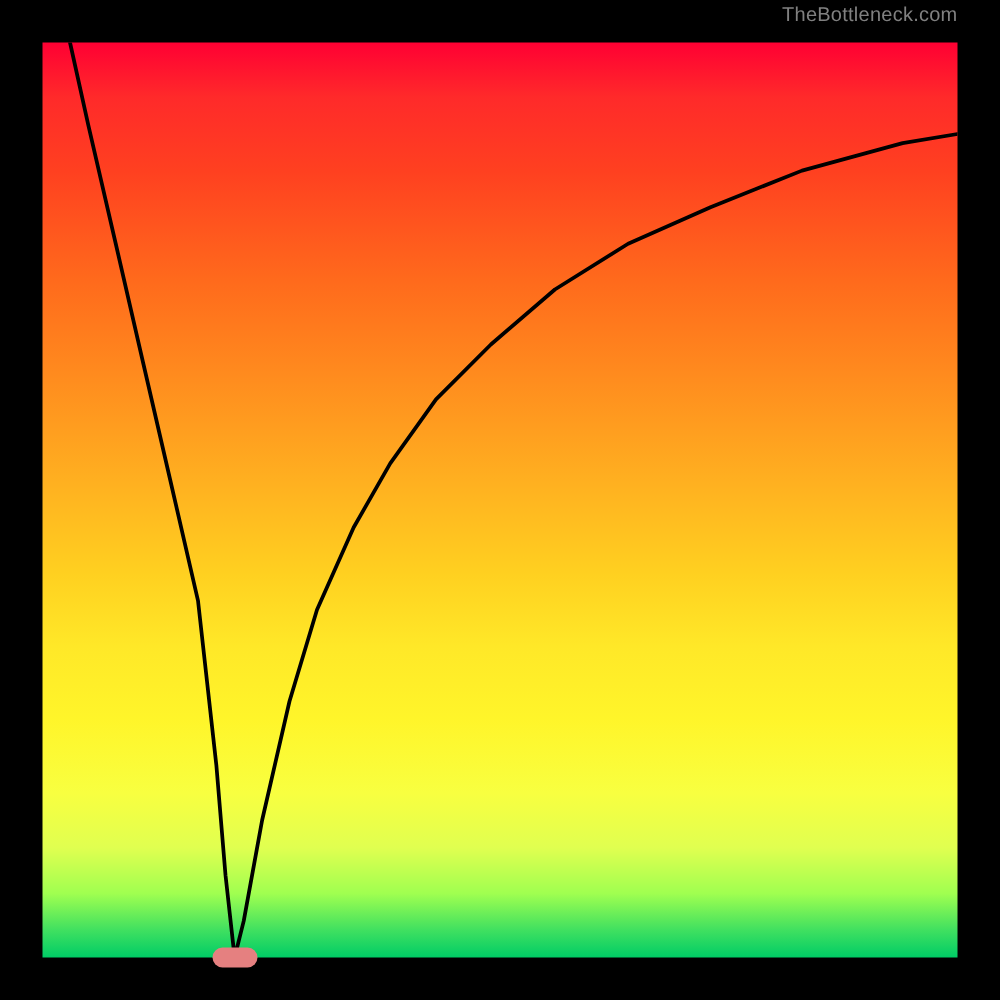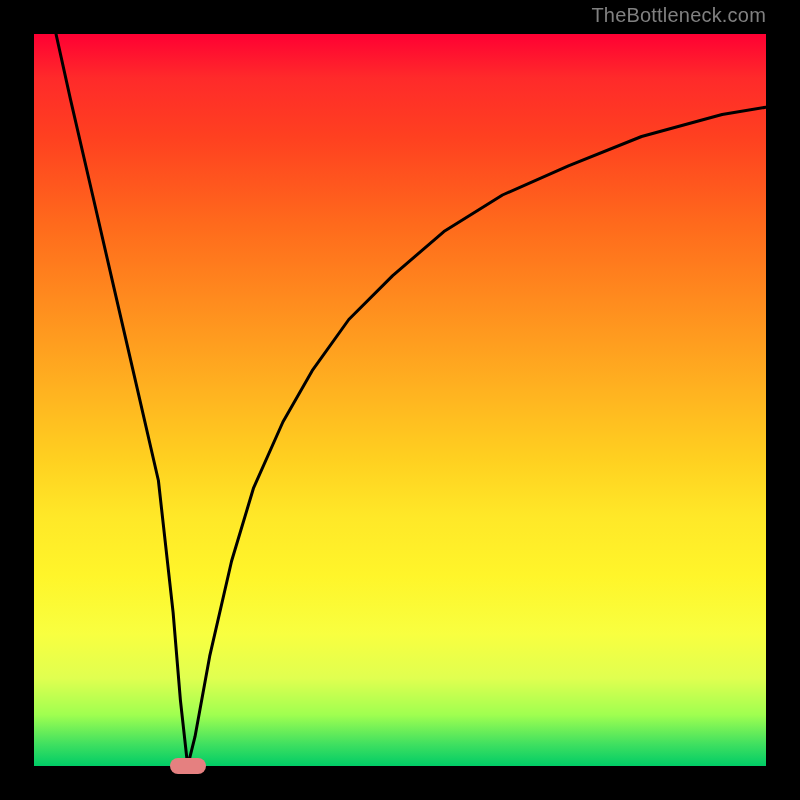--- a/index.html
+++ b/index.html
@@ -39,21 +39,21 @@
       #a0ff50 93%,
       #40e060 97%,
       #00cc66 100%
     );
   }
   .watermark {
     position: absolute;
     top: 4px;
     right: 34px;
     font-family: Arial, Helvetica, sans-serif;
-    font-size: 20px;
+    font-size: 16px;
     color: #808080;
     font-weight: 500;
     letter-spacing: 0.2px;
     pointer-events: none;
   }
   svg.curve {
     position: absolute;
     left: 0;
     top: 0;
     width: 732px;

